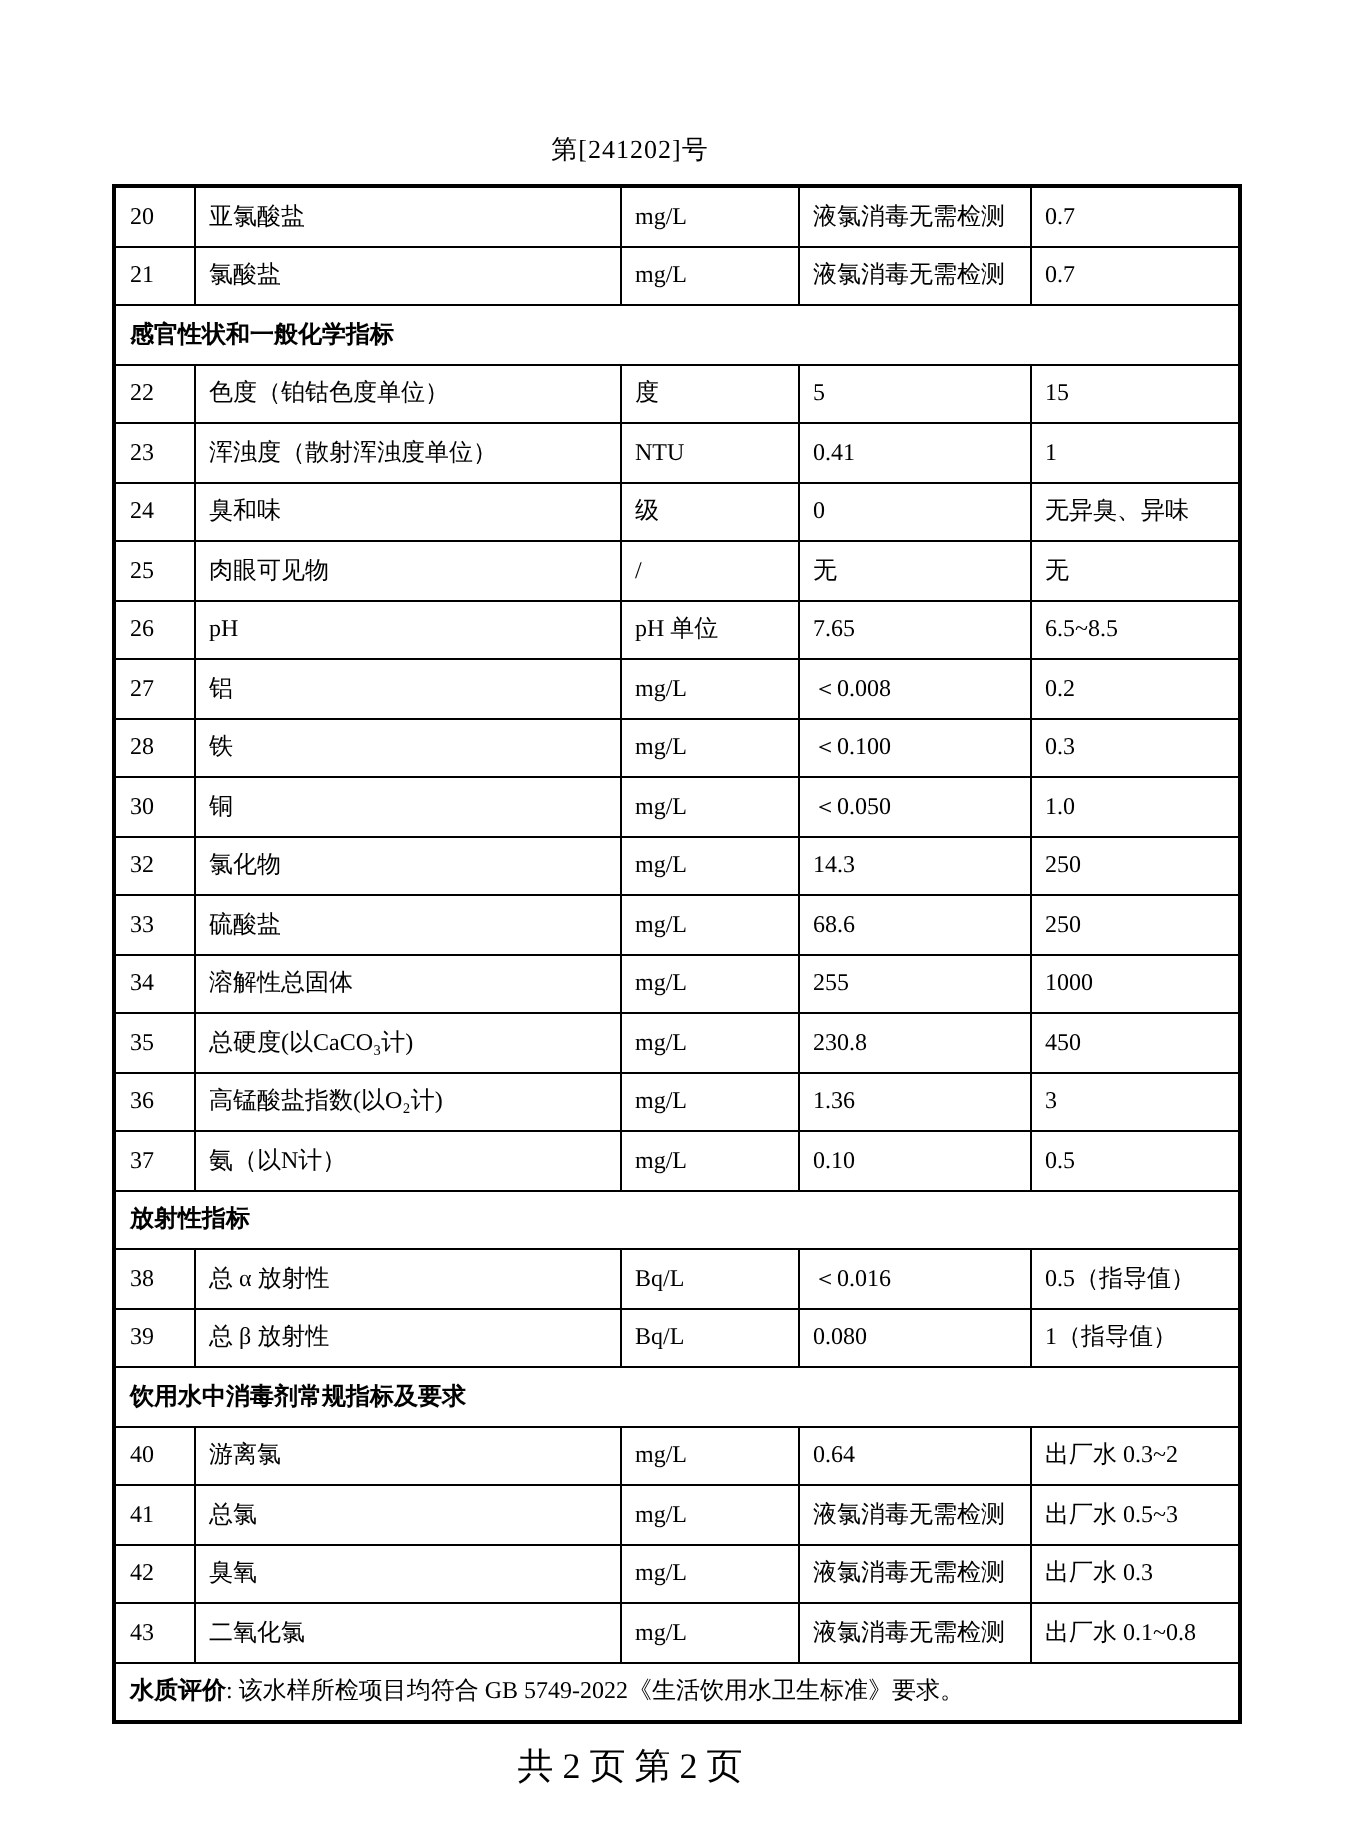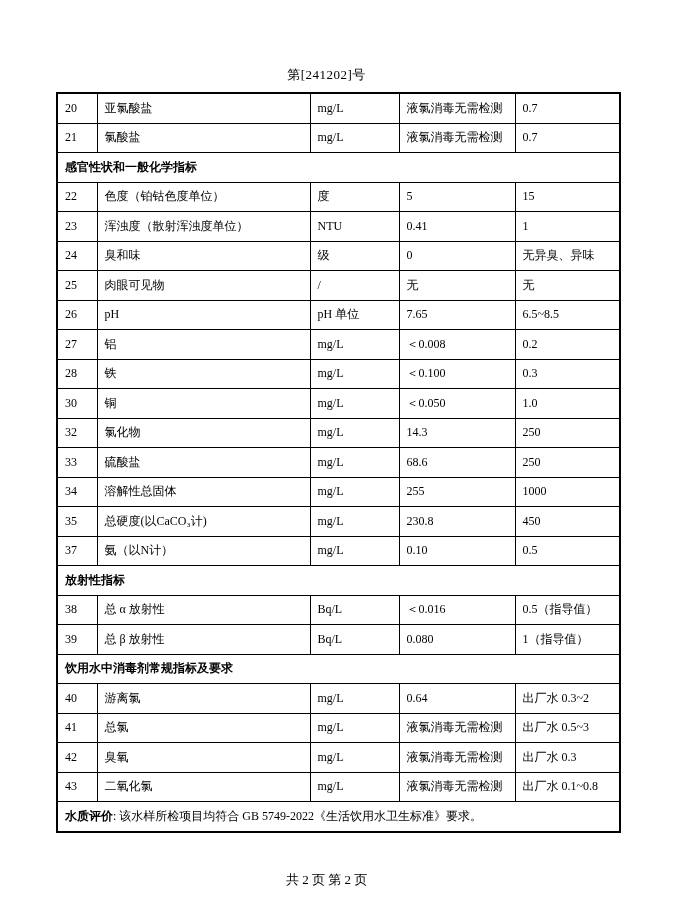--- a/index.html
+++ b/index.html
@@ -10,21 +10,20 @@
     height: 911px;
     overflow: hidden;
     font-family: "Liberation Serif", "DejaVu Serif", serif;
     color: #000000;
   }
   .page {
     position: relative;
     width: 630px;
     height: 911px;
     background: #ffffff;
-    padding-left: 23px;
   }
   .doc-number {
     position: absolute;
     top: 66px;
     left: 0;
     width: 100%;
     text-align: center;
     font-size: 13px;
     letter-spacing: 0.5px;
   }
@@ -61,21 +60,21 @@
   .eval-label {
     font-weight: bold;
     font-family: Liberation Serif, serif;
   }
   .page-footer {
     position: absolute;
     top: 871px;
     left: 0;
     width: 100%;
     text-align: center;
-    font-size: 13px;
+    font-size: 18px;
   }
 </style>
 </head>
 <body>
 
 <div class="page">
 
   <div class="doc-number">第[241202]号</div>
 
   <table class="results">
@@ -182,20 +181,27 @@
           <td>1000</td>
         </tr>
         <tr>
           <td>35</td>
           <td>总硬度(以CaCO₃计)</td>
           <td>mg/L</td>
           <td>230.8</td>
           <td>450</td>
         </tr>
         <tr>
+          <td>36</td>
+          <td>高锰酸盐指数(以O₂计)</td>
+          <td>mg/L</td>
+          <td>1.36</td>
+          <td>3</td>
+        </tr>
+        <tr>
           <td>37</td>
           <td>氨（以N计）</td>
           <td>mg/L</td>
           <td>0.10</td>
           <td>0.5</td>
         </tr>
         <tr>
           <td colspan="5" class="section-cell">放射性指标</td>
         </tr>
         <tr>

